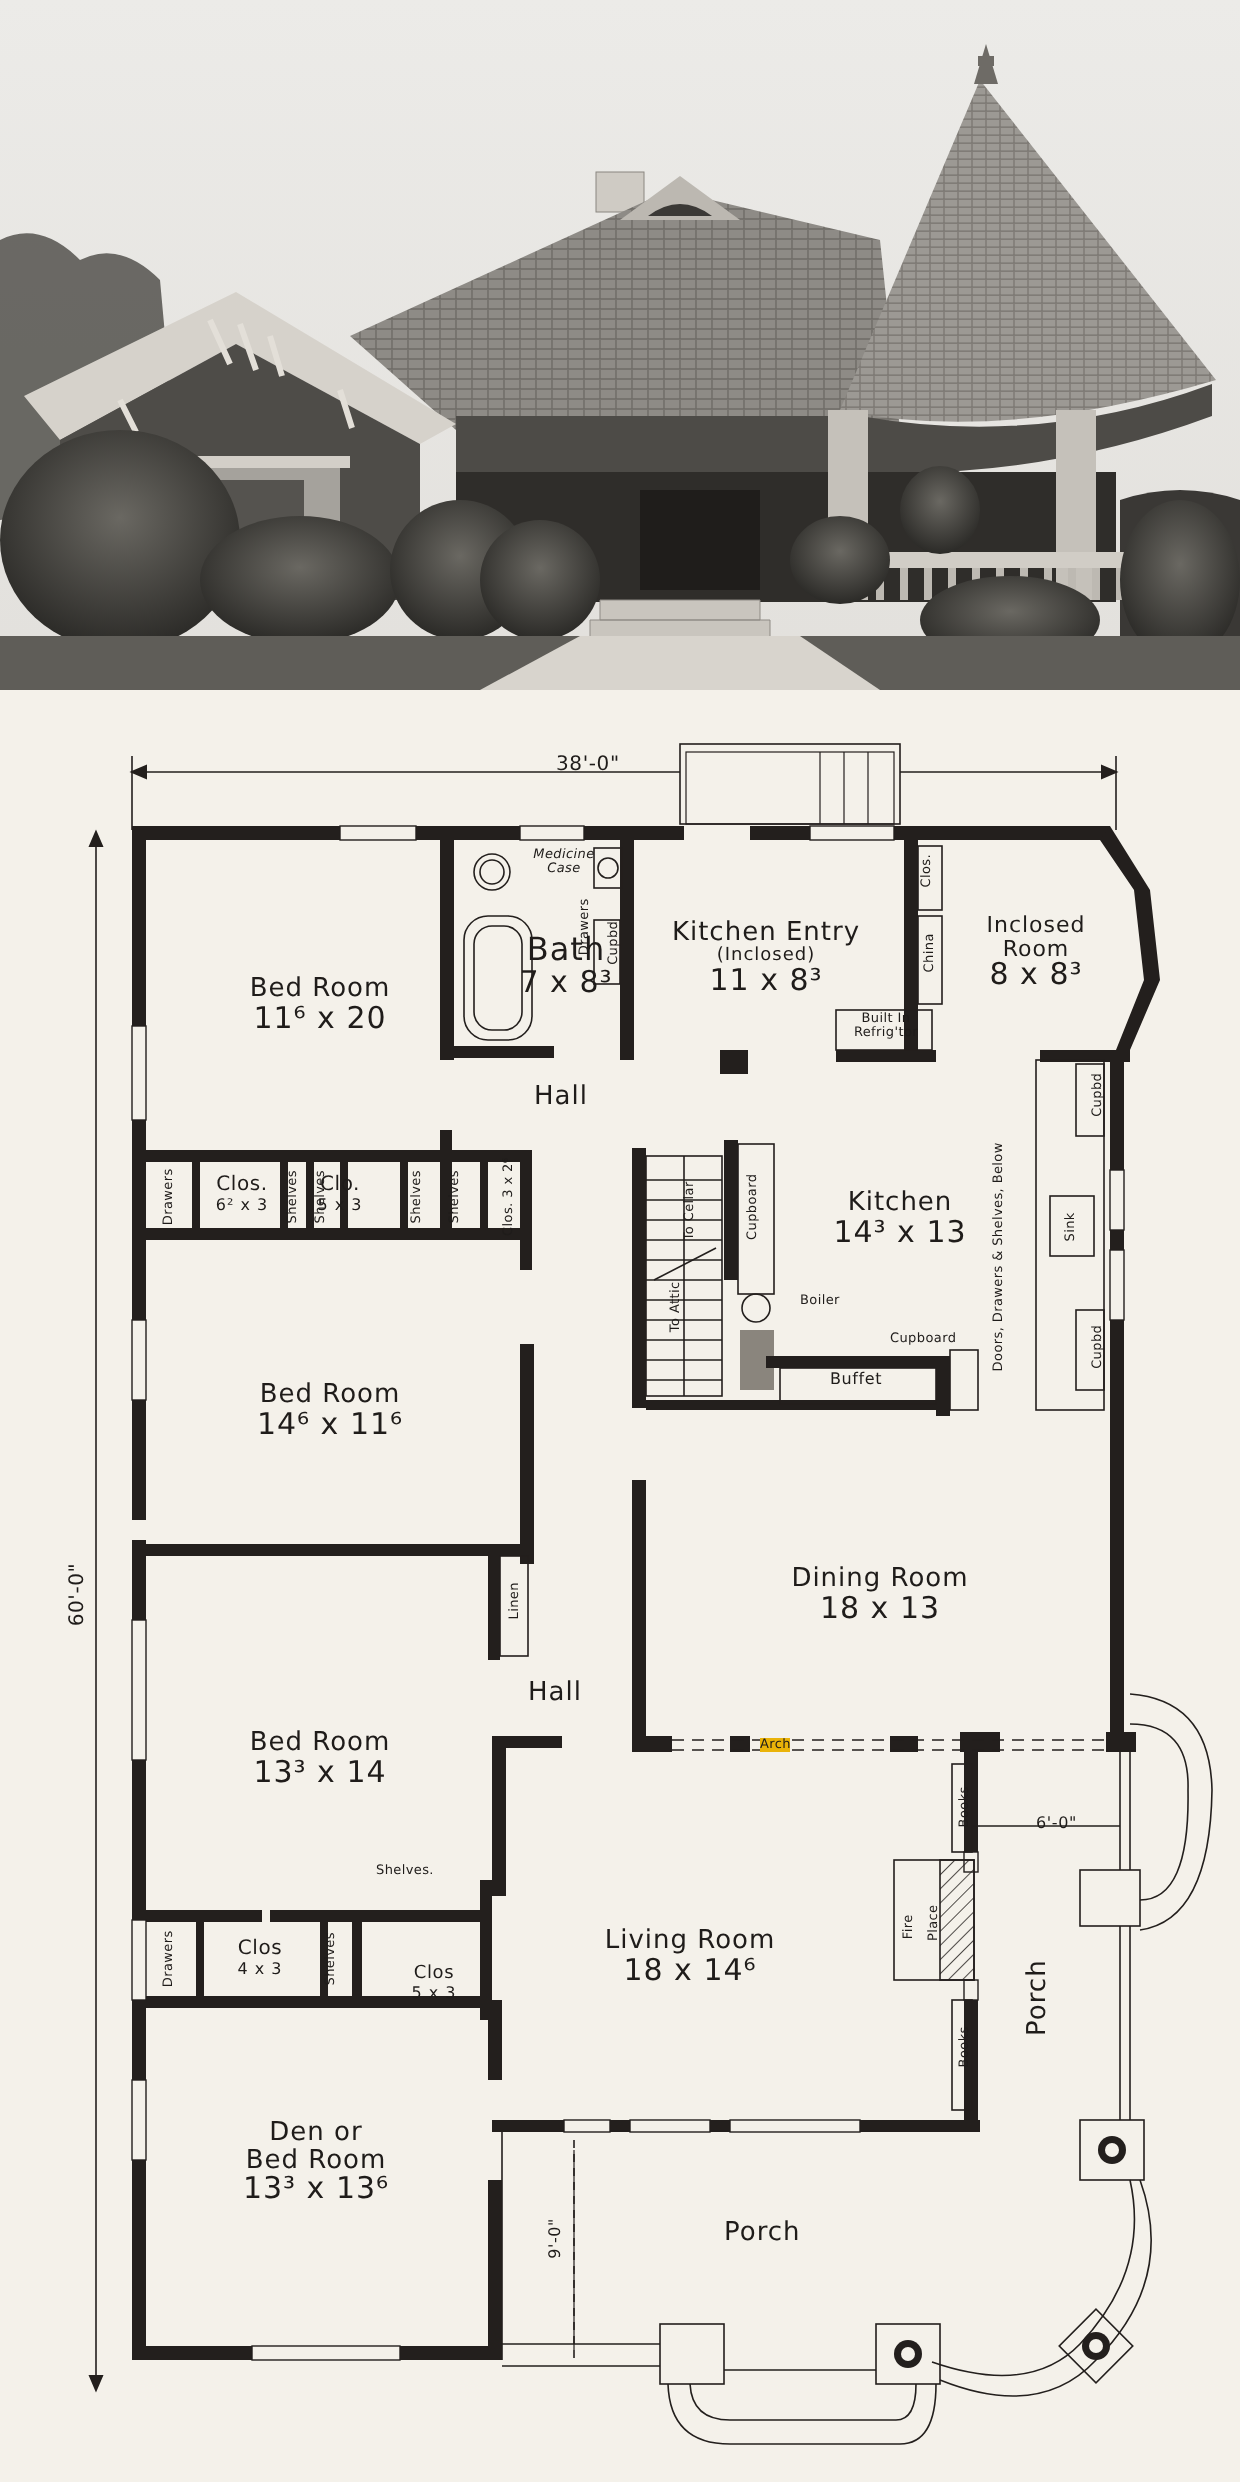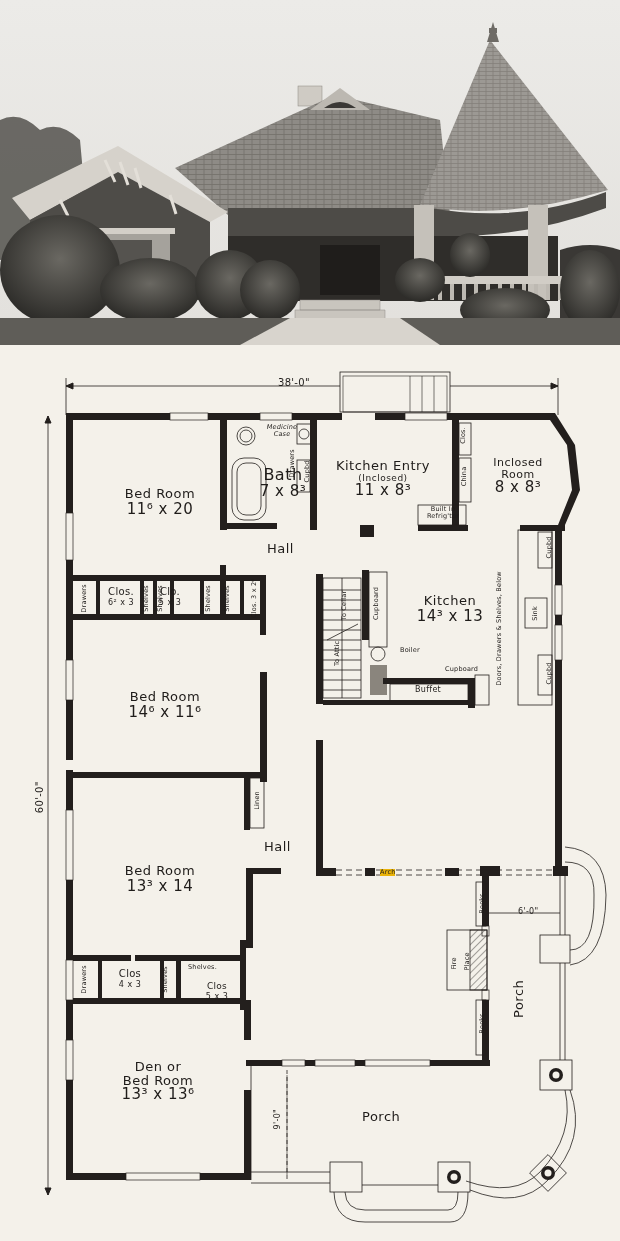--- a/index.html
+++ b/index.html
@@ -361,24 +361,32 @@
   </div>
   <div class="lbl room-name" style="left:267px;top:182px;">Hall</div>
   <div class="lbl" style="left:400px;top:232px;width:100px;">
     <span class="room-name">Kitchen</span>
     <span class="room-dim">14³ x 13</span>
   </div>
   <div class="lbl" style="left:115px;top:328px;width:100px;">
     <span class="room-name">Bed Room</span>
     <span class="room-dim">14⁶ x 11⁶</span>
   </div>
+  <div class="lbl" style="left:380px;top:420px;width:120px;">
+    <span class="room-name">Dining Room</span>
+    <span class="room-dim">18 x 13</span>
+  </div>
   <div class="lbl room-name" style="left:264px;top:480px;">Hall</div>
   <div class="lbl" style="left:110px;top:502px;width:100px;">
     <span class="room-name">Bed Room</span>
     <span class="room-dim">13³ x 14</span>
+  </div>
+  <div class="lbl" style="left:285px;top:601px;width:120px;">
+    <span class="room-name">Living Room</span>
+    <span class="room-dim">18 x 14⁶</span>
   </div>
   <div class="lbl" style="left:108px;top:700px;width:100px;">
     <span class="room-name" style="display:block">Den or</span>
     <span class="room-name" style="display:block">Bed Room</span>
     <span class="room-dim">13³ x 13⁶</span>
   </div>
   <div class="lbl room-name" style="left:362px;top:750px;">Porch</div>
   <div class="lbl room-name vert" style="left:500px;top:632px;">Porch</div>
 
   <div class="lbl tiny" style="left:260px;top:64px;width:44px;white-space:normal;font-style:italic;">Medicine Case</div>
@@ -423,18 +431,18 @@
   <div class="lbl tiny vert" style="left:448px;top:600px;">Fire</div>
   <div class="lbl tiny vert" style="left:458px;top:598px;">Place</div>
   <div class="lbl tiny vert" style="left:472px;top:660px;">Books</div>
 
   <div class="lbl tiny vert" style="left:70px;top:616px;">Drawers</div>
   <div class="lbl" style="left:105px;top:604px;width:50px;">
     <span class="small" style="font-size:10px">Clos</span>
     <span class="room-dim" style="font-size:8px">4 x 3</span>
   </div>
   <div class="lbl tiny vert" style="left:152px;top:616px;">Shelves</div>
-  <div class="lbl tiny" style="left:188px;top:604px;">Shelves.</div>
+  <div class="lbl tiny" style="left:188px;top:572px;">Shelves.</div>
   <div class="lbl" style="left:198px;top:616px;width:38px;">
     <span class="small" style="font-size:9px">Clos</span>
     <span class="room-dim" style="font-size:8px">5 x 3</span>
   </div>
 </div>
 
 </body></html>

